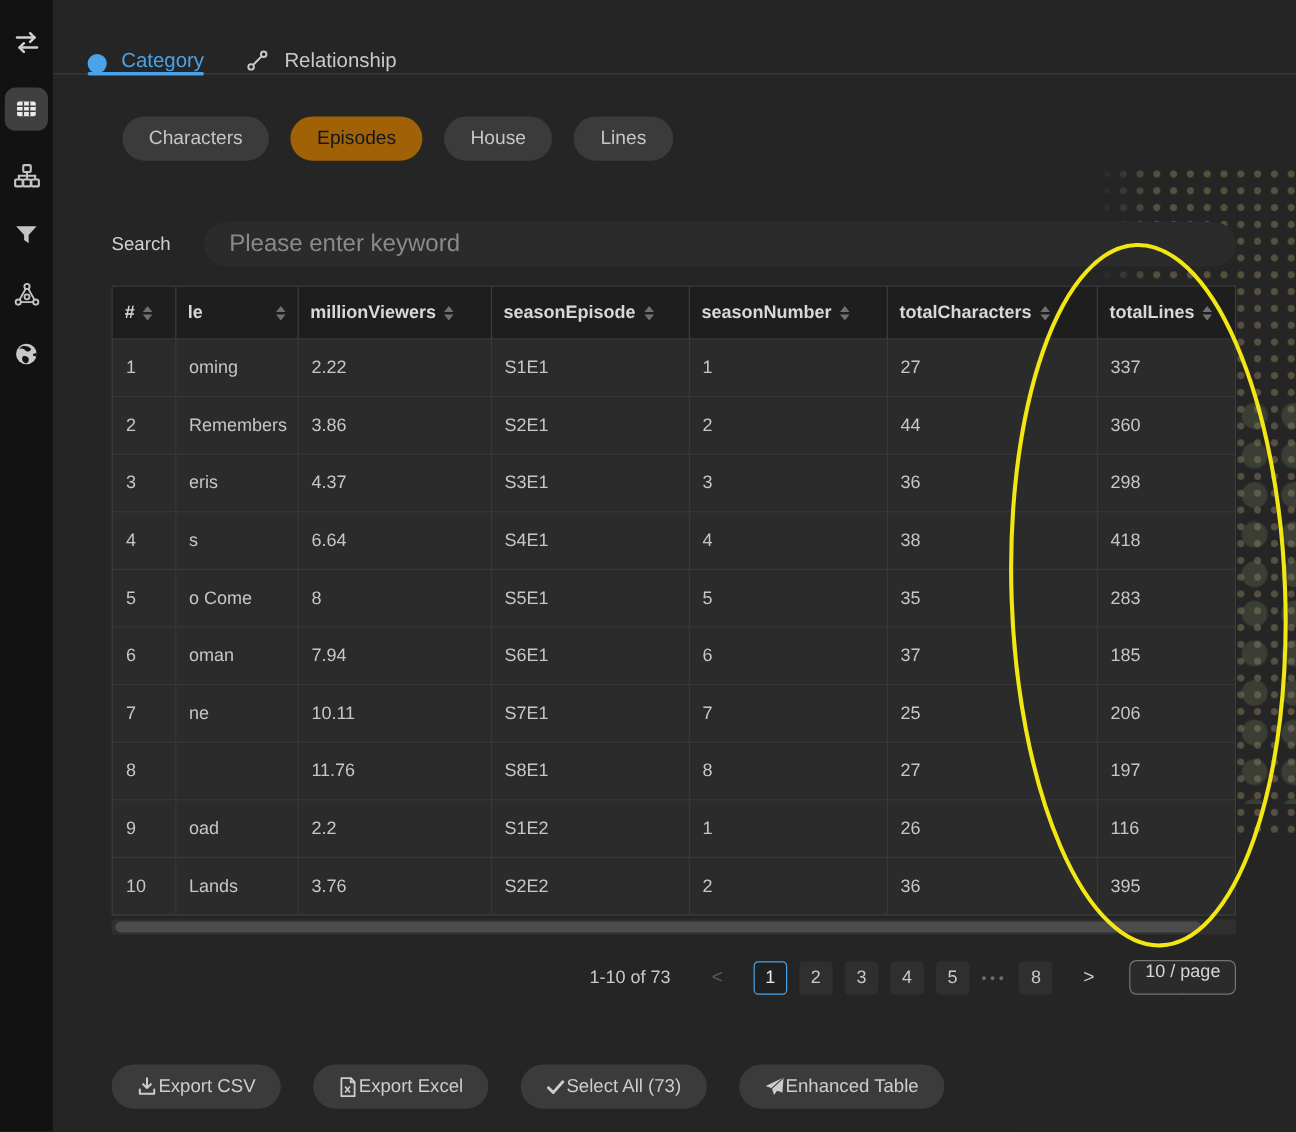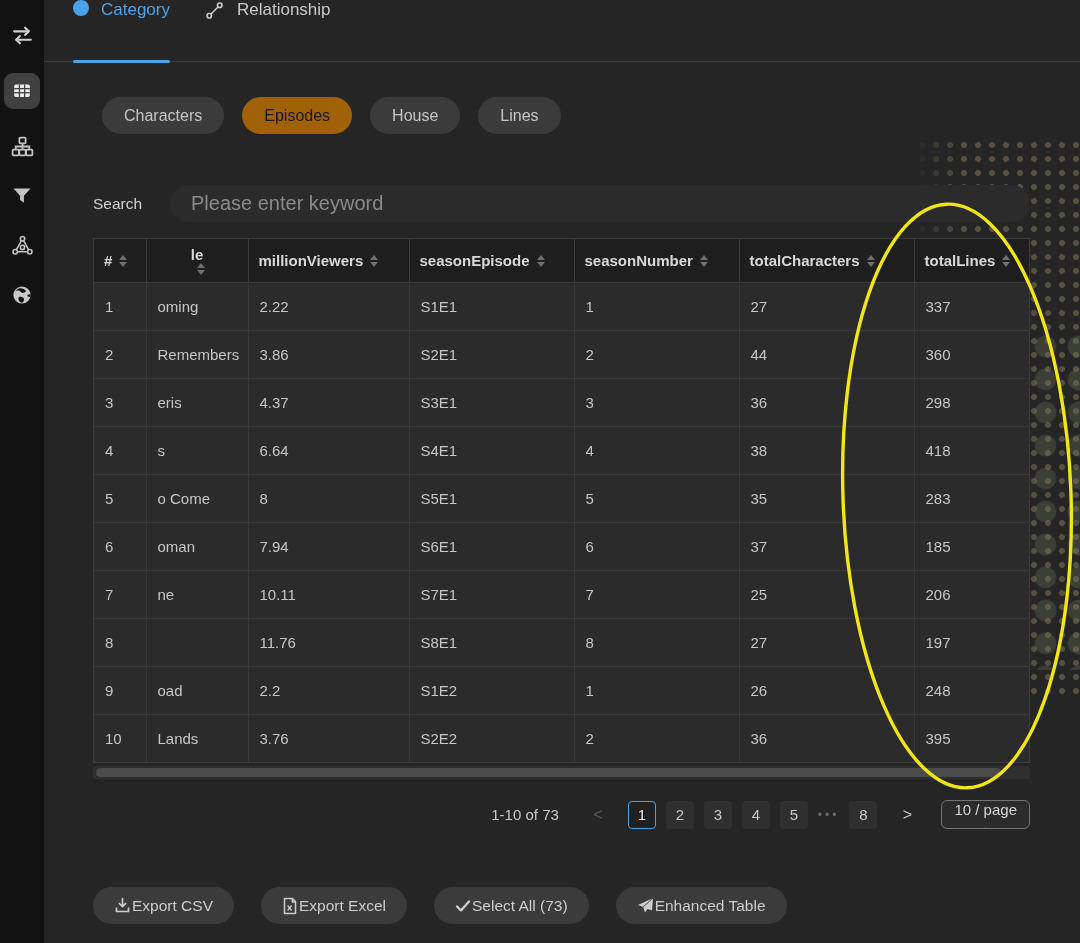--- a/index.html
+++ b/index.html
@@ -28,21 +28,21 @@
     position:absolute;left:0;top:0;width:44px;height:943px;background:#121212;z-index:3;
     display:flex;flex-direction:column;align-items:center;padding-top:23px;box-sizing:border-box;gap:25px;
   }
   .side-item{display:flex;align-items:center;justify-content:center;width:44px;}
   .side-active-box{width:36px;height:36px;background:#404040;border-radius:9px;display:flex;align-items:center;justify-content:center;}
   .sidebar svg{display:block;}
   
   .main{position:absolute;left:44px;top:0;width:1036px;height:943px;z-index:1;}
   
   .tabbar{height:62px;border-bottom:1px solid #3a3a3a;display:flex;align-items:center;gap:34px;padding-left:29px;box-sizing:border-box;}
-  .tab{display:flex;align-items:flex-start;gap:12px;font-size:17px;color:#c9c9c9;height:100%;position:relative;cursor:pointer;}
+  .tab{display:flex;align-items:flex-end;gap:12px;font-size:17px;color:#c9c9c9;height:100%;position:relative;cursor:pointer;}
   .tab.active{color:#4aa3e8;}
   .tab.active::after{content:"";position:absolute;left:0;right:0;bottom:-2px;height:3px;background:#4aa3e8;border-radius:2px;}
   .tab-dot{width:16px;height:16px;border-radius:50%;background:#4aa3e8;}
   
   .pills{display:flex;gap:18px;margin:35px 0 0 58px;}
   .pill{height:37px;line-height:37px;padding:0 22px;border-radius:19px;background:#3b3b3b;color:#c6c6c6;font-size:16px;cursor:pointer;}
   .pill.active{background:#a16207;color:#14181c;}
   
   .search-row{display:flex;align-items:center;margin:51px 0 0 49px;}
   .search-label{font-size:15.5px;color:#d2d2d2;width:51px;flex:none;}
@@ -60,21 +60,21 @@
     border-right:1px solid #3c3c3c;border-bottom:1px solid #3c3c3c;padding:0 10px;text-align:left;cursor:pointer;
   }
   th:last-child,td:last-child{border-right:none;}
   td{
     background:#2b2b2b;height:47px;font-size:15px;color:#c6c6c6;
     border-right:1px solid #383838;border-bottom:1px solid #383838;padding:0 11px;
     white-space:nowrap;overflow:hidden;
   }
   tr:last-child td{border-bottom:none;}
   .th-inner{display:flex;align-items:center;}
-  .th-inner.spread{justify-content:space-between;flex-direction:column;}
+  .th-inner.spread{justify-content:space-between;}
   .sorter{display:inline-flex;flex-direction:column;gap:2px;margin-left:7px;}
   .caret-up{width:0;height:0;border-left:4.5px solid transparent;border-right:4.5px solid transparent;border-bottom:5px solid #707070;}
   .caret-down{width:0;height:0;border-left:4.5px solid transparent;border-right:4.5px solid transparent;border-top:5px solid #707070;}
   
   .hscroll{margin:3px 0 0 49px;width:937px;height:13px;background:#2f2f2f;position:relative;border-radius:2px;z-index:2;}
   .hscroll-thumb{position:absolute;left:3px;top:2px;width:905px;height:9px;background:#4b4b4b;border-radius:5px;cursor:grab;}
   
   .pagination{width:937px;margin:21px 0 0 49px;display:flex;justify-content:flex-end;align-items:center;gap:21px;font-size:15px;color:#c9c9c9;}
   .range-text{margin-right:9px;}
   .nav-arrow{width:18px;text-align:center;font-size:16px;cursor:pointer;user-select:none;}
@@ -341,21 +341,21 @@
             <td>27</td>
             <td>197</td>
           </tr>
           <tr>
             <td>9</td>
             <td>oad</td>
             <td>2.2</td>
             <td>S1E2</td>
             <td>1</td>
             <td>26</td>
-            <td>248</td>
+            <td>116</td>
           </tr>
           <tr>
             <td>10</td>
             <td>Lands</td>
             <td>3.76</td>
             <td>S2E2</td>
             <td>2</td>
             <td>36</td>
             <td>395</td>
           </tr>

